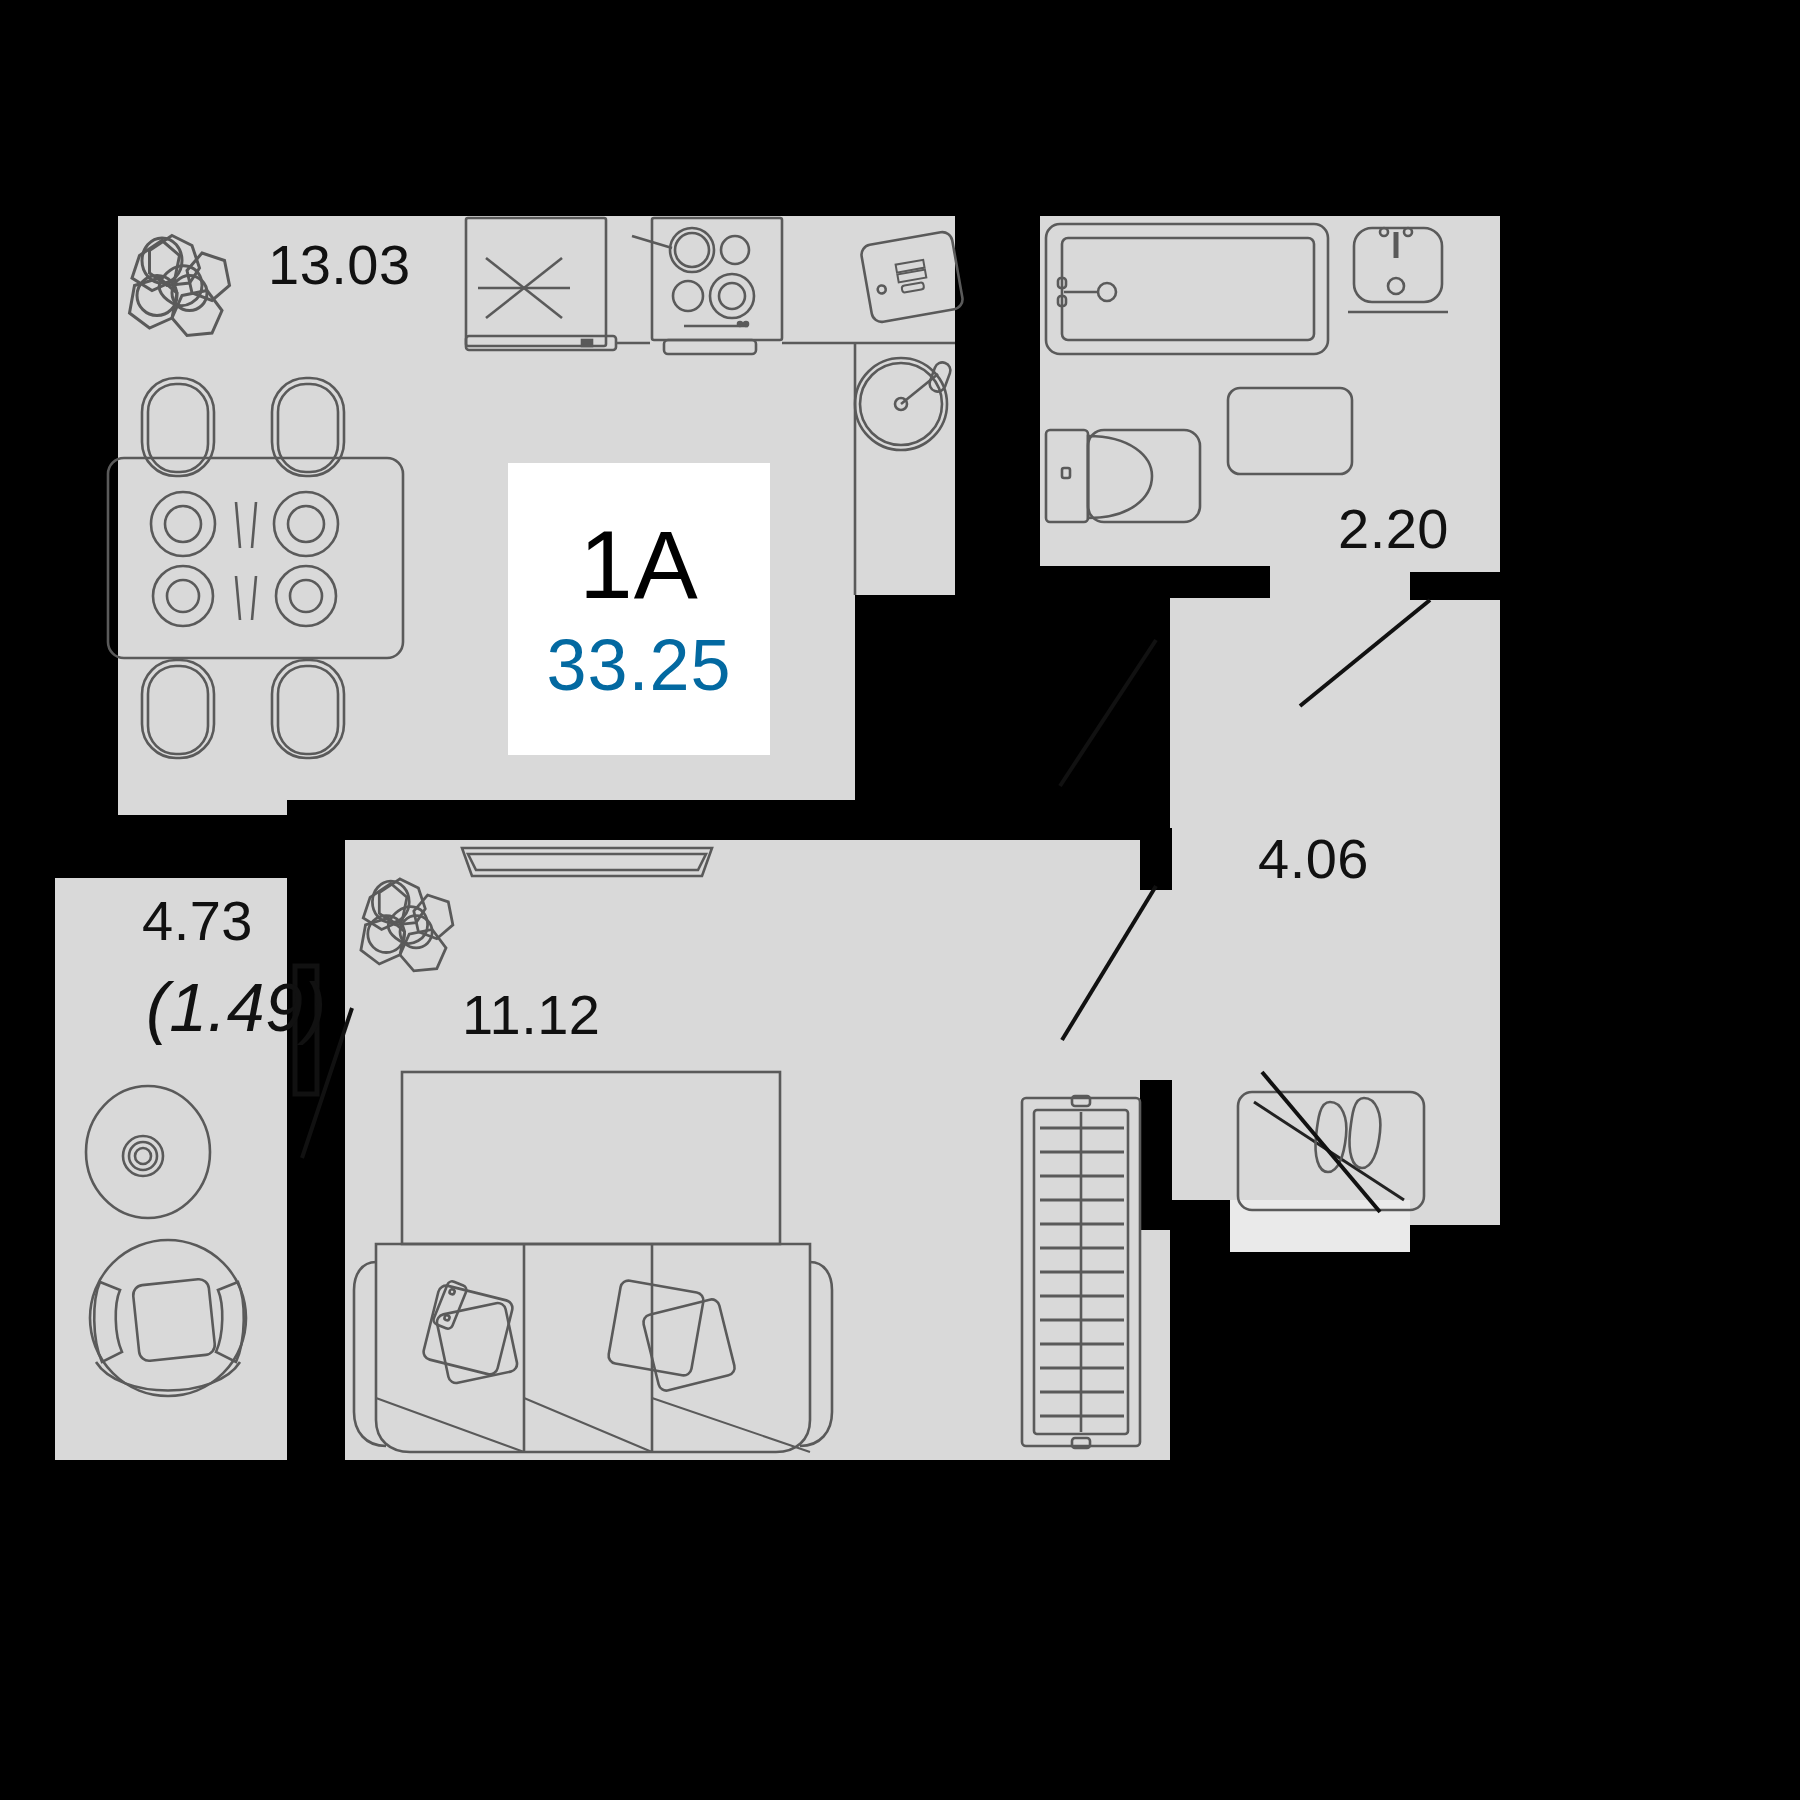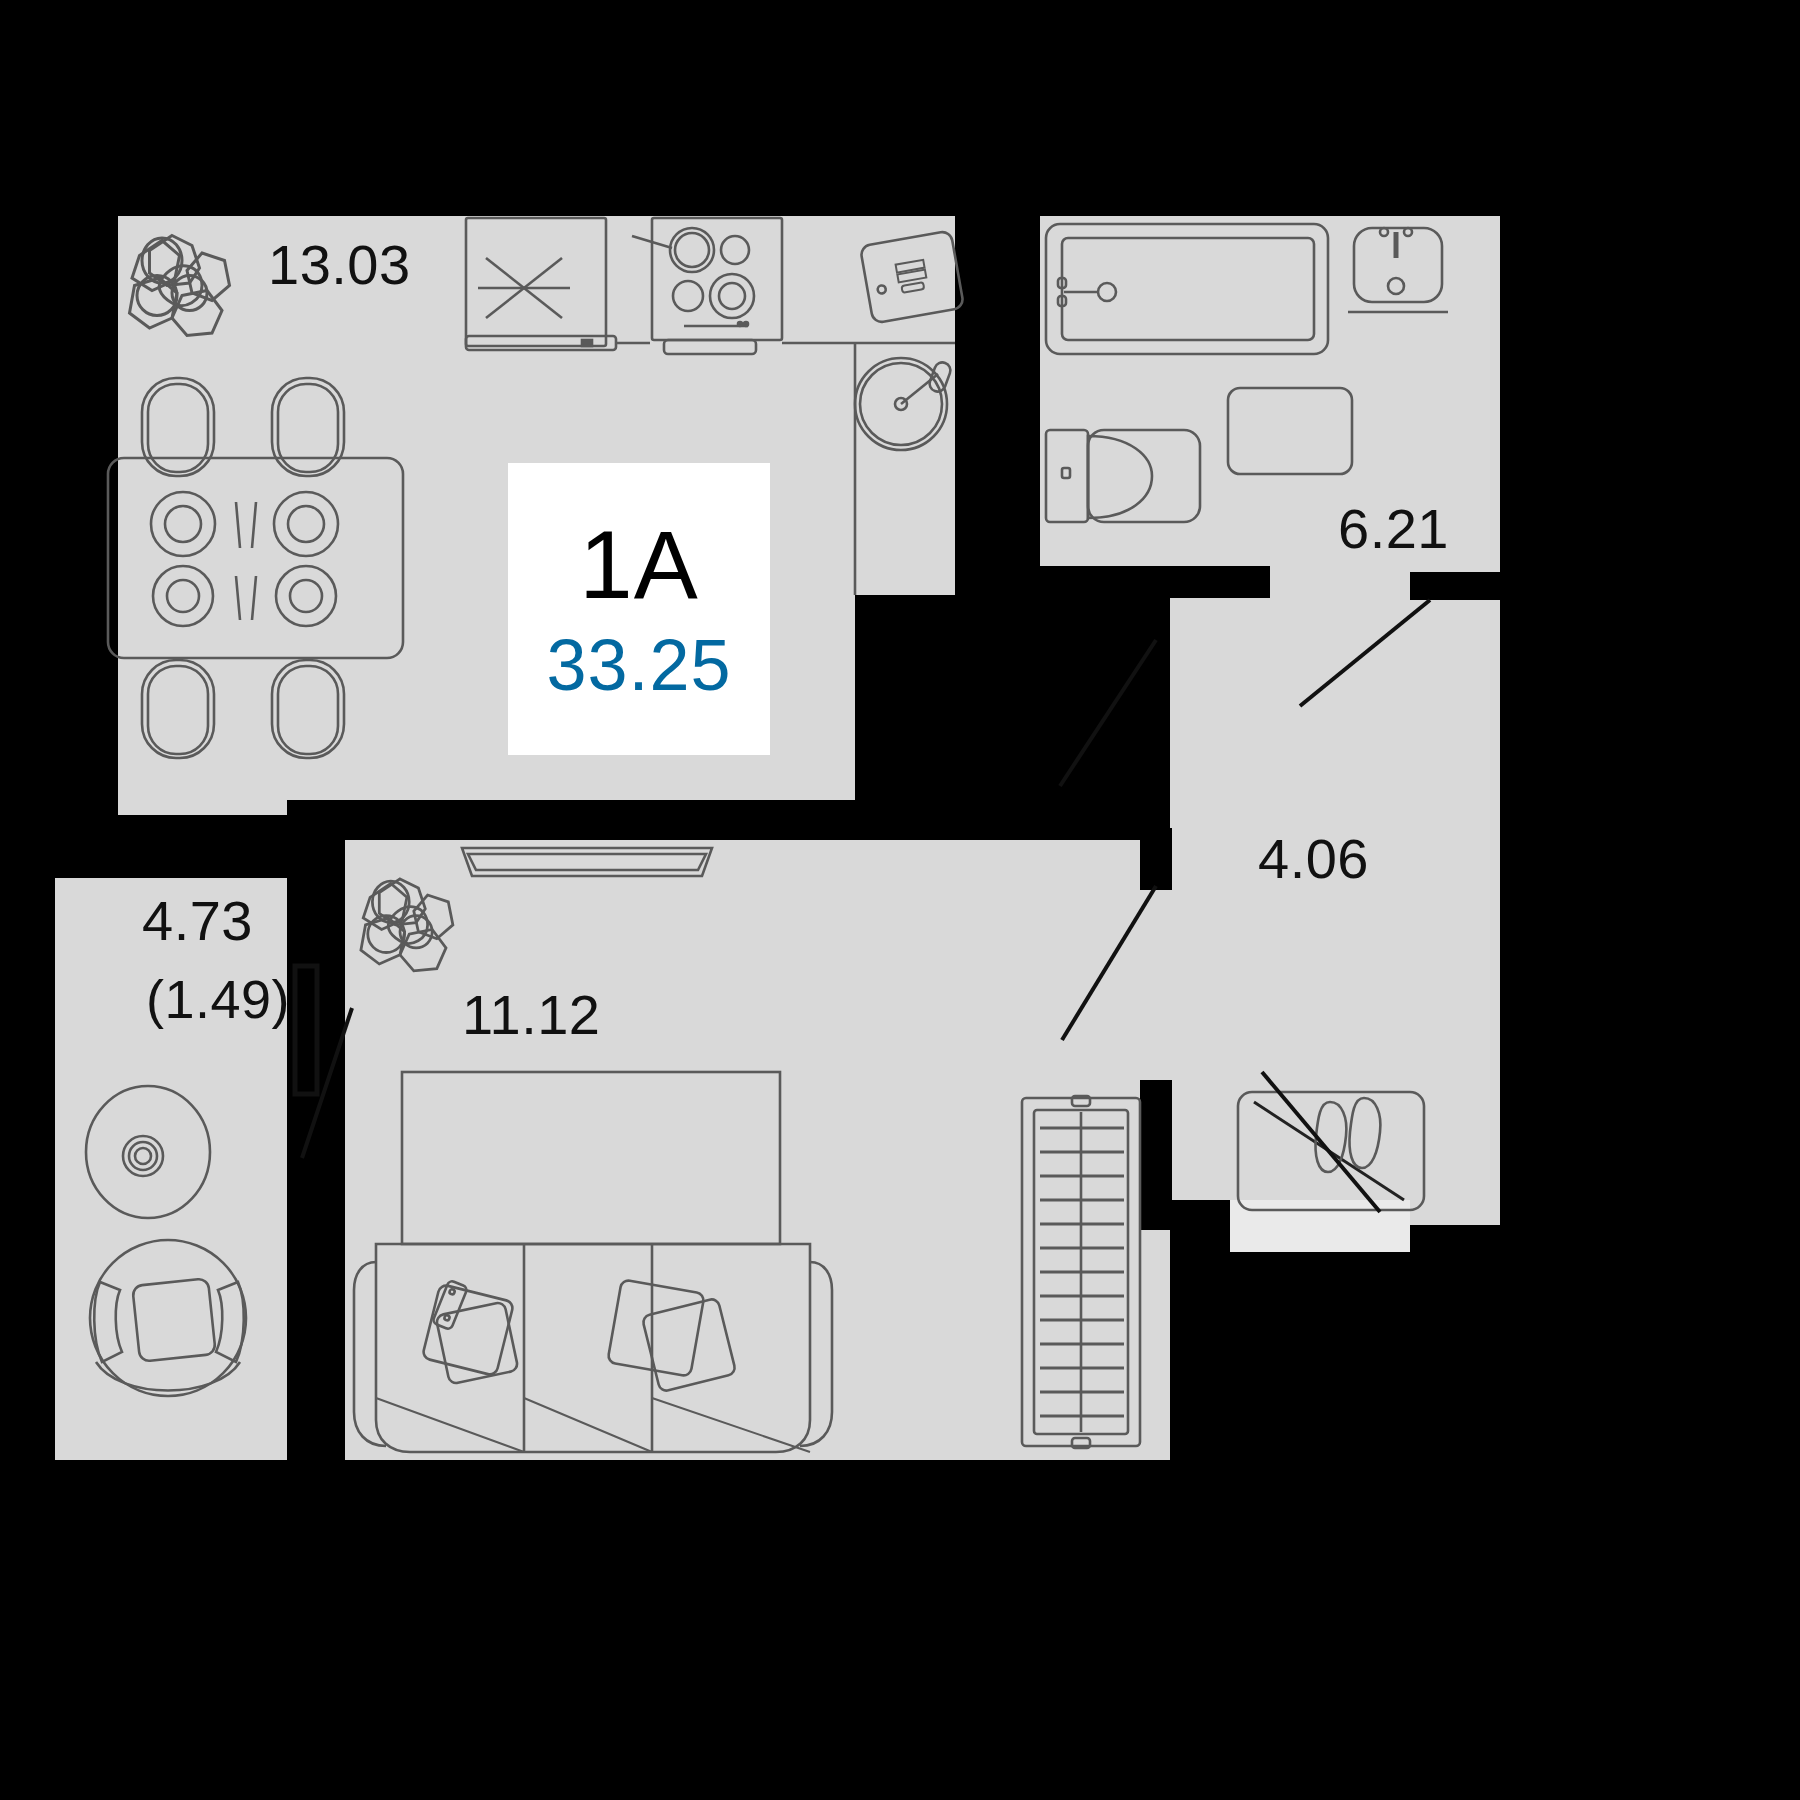--- a/index.html
+++ b/index.html
@@ -2,21 +2,21 @@
 <html><head>
 <meta charset="utf-8">
 <style>
   html,body{margin:0;padding:0;background:#000;}
   #root{position:relative;width:1800px;height:1800px;background:#000;overflow:hidden;
         font-family:"Liberation Sans", sans-serif;padding-left:34px;}
   svg#plan{position:absolute;left:0;top:0;width:1800px;height:1800px;display:block;}
   .lbl{position:absolute;color:#111;font-family:"Liberation Sans", sans-serif;
        font-weight:400;letter-spacing:.5px;white-space:nowrap;}
   .areaLbl{font-size:56px;}
-  .areaLbl.sm{font-size:54px;}
+  .areaLbl.sm{font-size:68px;font-style:italic;}
   #centerBadge{position:absolute;background:#fff;display:flex;flex-direction:column;
      align-items:center;justify-content:center;line-height:1.0;}
   #centerBadge .t1{font-size:96px;color:#000000;letter-spacing:1px;}
   #centerBadge .t2{font-size:72px;color:#0369a1;letter-spacing:1px;margin-top:16px;}
   .topbar{position:absolute;background:#6e6e6e;}
   .rightnub{position:absolute;background:#d9d9d9;}
 </style>
 </head>
 <body>
 
@@ -262,21 +262,21 @@
       <path d="M238,1282 C246,1300 246,1340 236,1362 L216,1352 C224,1334 224,1304 218,1290 Z"></path>
       <rect x="136" y="1282" width="76" height="76" rx="10" transform="rotate(-6 174 1320)"></rect>
       <path d="M96,1362 C120,1400 216,1400 240,1362"></path>
     </g>
 
     <rect x="295" y="966" width="22" height="128" fill="none" stroke="#111" stroke-width="5"></rect>
   </svg>
 
   <div class="lbl areaLbl" style="left:268px;top:232px;">13.03</div>
 
-  <div class="lbl areaLbl" style="left:1338px;top:496px;">6.21</div>
+  <div class="lbl areaLbl" style="left:1338px;top:496px;">2.20</div>
 
   <div class="lbl areaLbl" style="left:1258px;top:826px;">4.06</div>
 
   <div class="lbl areaLbl" style="left:142px;top:888px;">4.73</div>
 
   <div class="lbl areaLbl sm" style="left:146px;top:968px;">(1.49)</div>
 
   <div class="lbl areaLbl" style="left:462px;top:982px;">11.12</div>
 
   <div id="centerBadge" style="left:508px;top:463px;width:262px;height:292px;">

